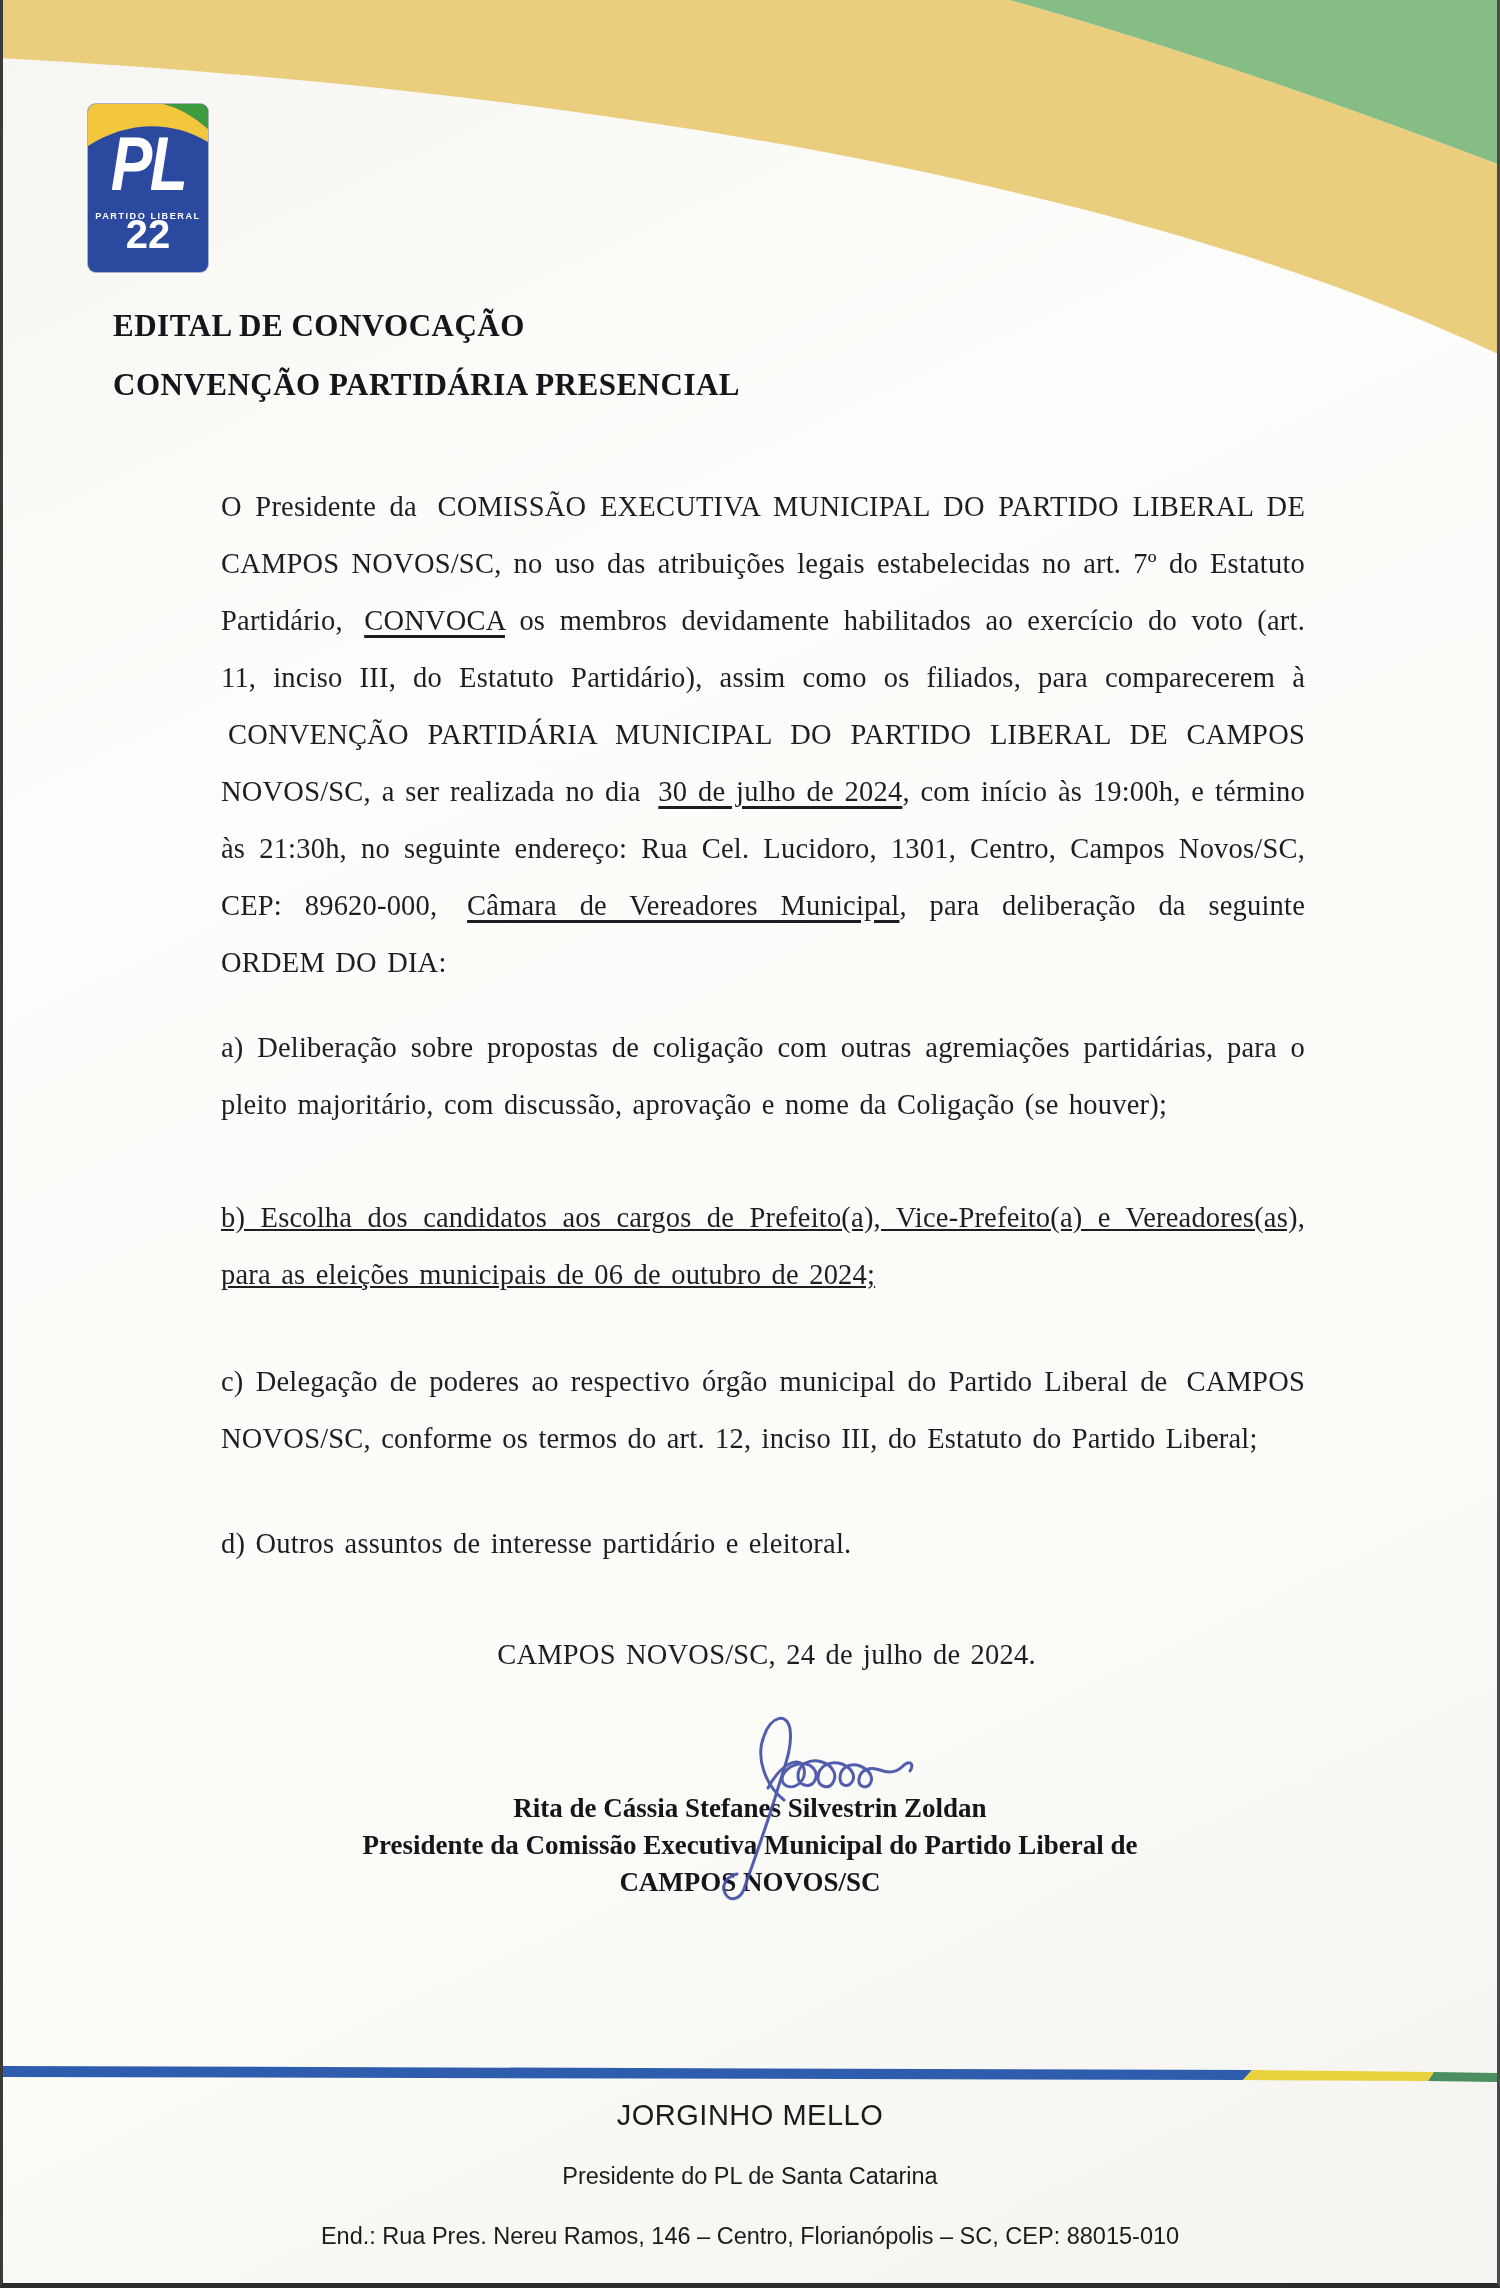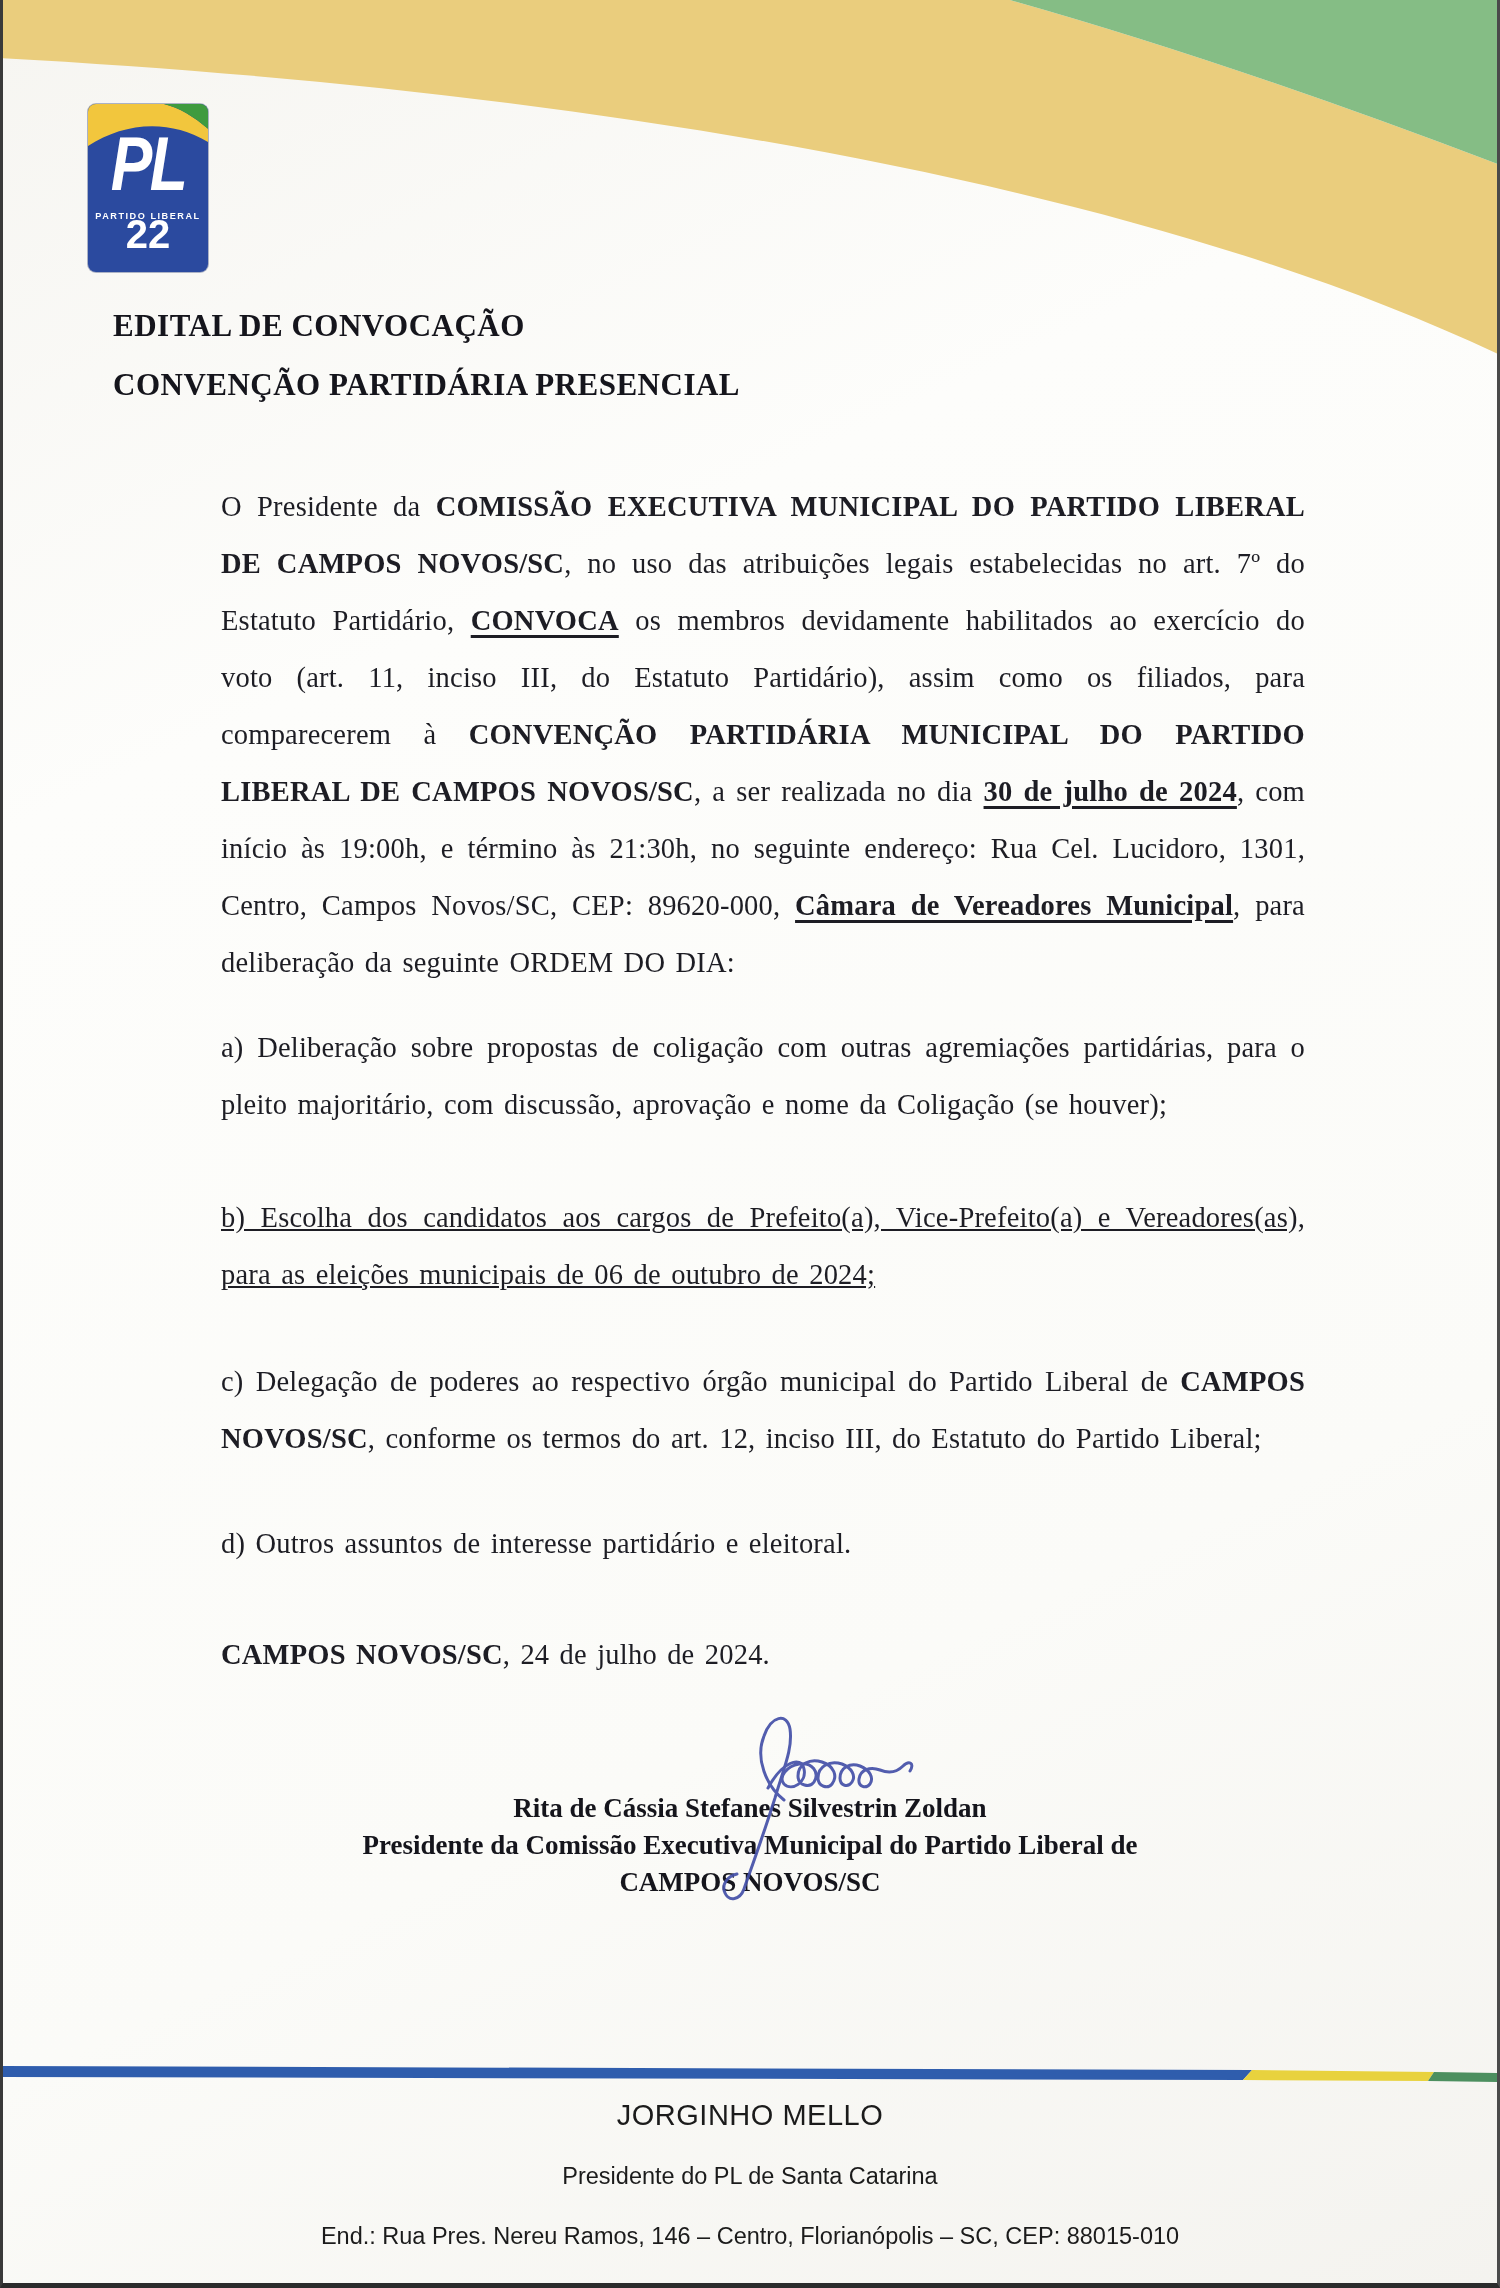--- a/index.html
+++ b/index.html
@@ -54,27 +54,27 @@
     font-weight:bold; font-size:31px; line-height:59px;
     letter-spacing:.5px; color:#15151c;
   }
   
   .doc-body {
     position:absolute; top:478px; left:218px; width:1084px;
     font-size:28.5px; line-height:57px;
     text-align:justify; word-spacing:3px; letter-spacing:.2px;
   }
   .doc-body p { margin:0; }
-  .b { font-weight:bold; }
+  .b { font-weight:normal;margin-left:7px; }
   .u { text-decoration:underline; text-decoration-thickness:2.5px; text-underline-offset:5px; }
   .item-a { margin-top:28px !important; }
   .item-b { margin-top:56px !important;text-decoration:underline; }
   .item-c { margin-top:50px !important; }
   .item-d { margin-top:48px !important; }
-  .dateline { margin-top:54px !important; text-align:left; }
+  .dateline { margin-top:54px !important; text-align:center; }
   
   .sig-block {
     position:absolute; top:1790px; left:110px; right:110px;
     text-align:center; font-weight:bold;
     font-size:27px; line-height:37px; color:#15151c;
   }
   .sig-ink { position:absolute; left:695px; top:1708px; width:330px; height:235px; pointer-events:none; }
   
   .footer-rule { position:absolute; left:-3px; top:2062px; width:1500px; height:22px; }
   .footer-block {

